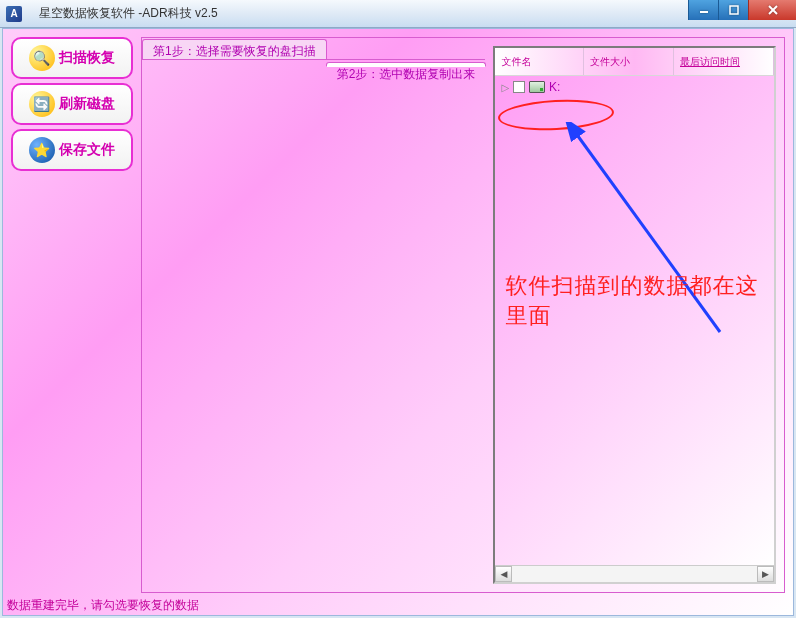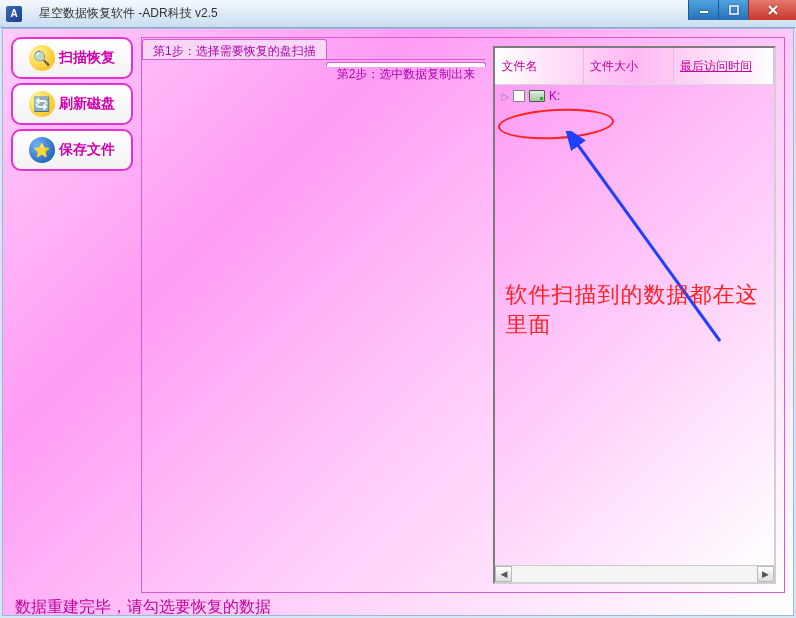--- a/index.html
+++ b/index.html
@@ -32,21 +32,21 @@
 
   
   .client {
     position: absolute; top:28px; left:2px; right:2px; bottom:2px;
     background: linear-gradient(135deg, #ffcdfa 0%, #ff9df4 30%, #ffcdfa 60%, #ffffff 100%);
     border: 1px solid #9cb8dc;
     display: flex; flex-direction: column;
   }
   .upper { flex:1; display:flex; padding:8px 8px 2px 8px; gap:8px; }
   .statusbar {
-    height: 20px; font-size: 16px; color: #c40099; padding: 2px 12px;
+    height: 20px; font-size: 12px; color: #c40099; padding: 2px 4px;
   }
 
   
   .sidebar { width: 122px; display:flex; flex-direction:column; gap:4px; }
   .sbtn {
     height: 42px; border:2px solid #e82fd3; border-radius:10px;
     background: linear-gradient(to bottom,#ffffff,#f2f2f2);
     display:flex; align-items:center; justify-content:center; gap:4px;
     cursor:pointer;
   }
@@ -69,21 +69,21 @@
     margin-right:-1px; margin-top:1px;
     background: #f8d6f5;
     border-top-left-radius:3px; border-top-right-radius:3px;
     cursor:pointer;
   }
   .tab.active { background:#ffffff; color:#b000b0; position:relative; top:1px; border-bottom:1px solid #fff;margin-top:23px; }
 
   .tabbody { flex:1; padding:8px; display:flex; flex-direction:column; }
 
   .listwrap { flex:1; border:2px inset #d0d0d0; background:#fff; position:relative; display:flex; flex-direction:column; overflow:hidden; }
-  .cols { display:flex; height:37px; border-bottom:1px solid #d8d8d8; background: linear-gradient(to right,#ffffff,#ffb8f3,#ffffff); font-size:12px; color:#c40099; align-items:center; }
+  .cols { display:flex; height:28px; border-bottom:1px solid #d8d8d8; background: linear-gradient(to right,#ffffff,#ffb8f3,#ffffff); font-size:10px; color:#c40099; align-items:center; }
   .col { padding:0 6px; border-right:1px solid #e0c0e0; height:100%; display:flex; align-items:center; }
   .col-name { flex:1; }
   .col-size { width:90px; }
   .col-time { width:100px;text-decoration:underline; }
 
   .listbody { flex:1; position:relative; background: linear-gradient(135deg,#ff9df4 0%, #ffcdfa 50%, #ffffff 100%); }
   .row { display:flex; align-items:center; gap:4px; padding:4px 6px; font-size:12px; }
   .expander { color:#888; font-size:10px; }
   .chk { width:12px; height:12px; border:1px solid #888; background:#fff; }
   .drive-icon { width:16px; height:12px; background:linear-gradient(to bottom,#e0f0e0,#a0c8a0); border:1px solid #555; border-radius:1px; position:relative; }

